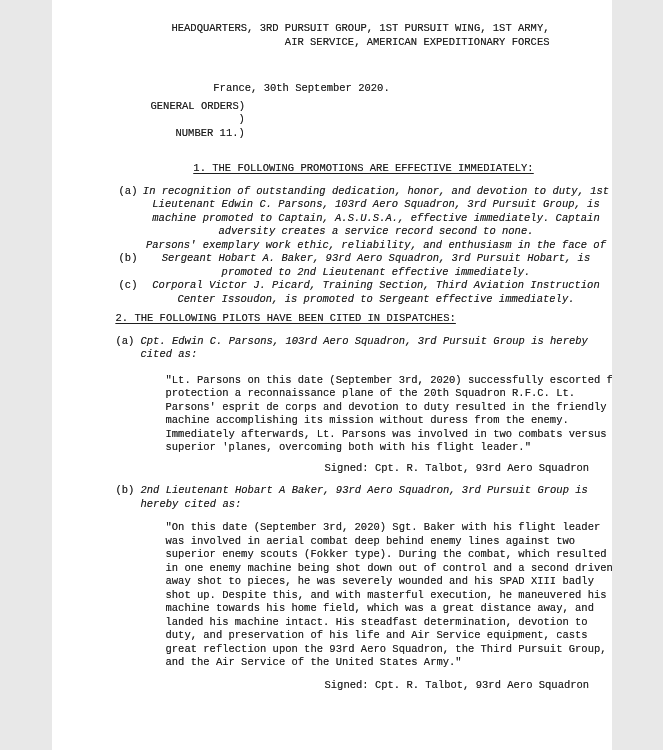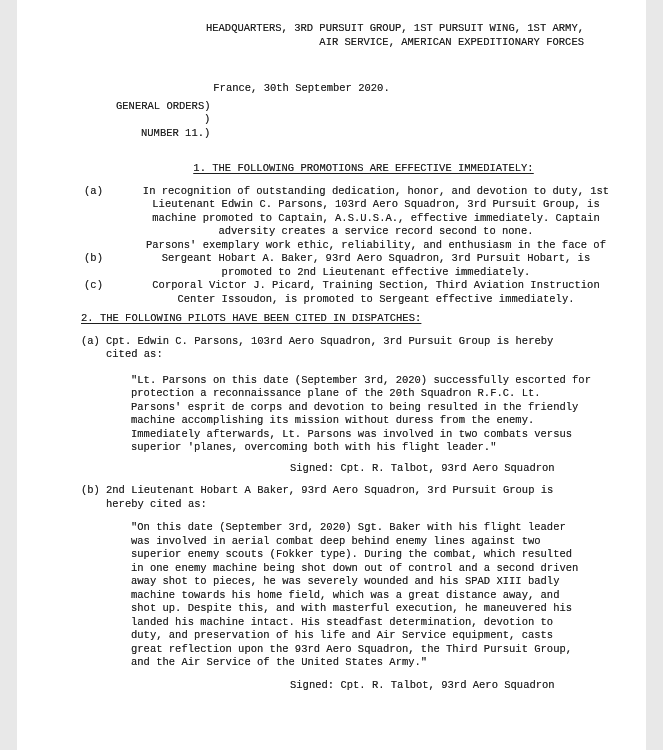--- a/index.html
+++ b/index.html
@@ -1,18 +1,18 @@
 <!DOCTYPE html>
 <html><head>
 <meta charset="utf-8">
 <style>
   html, body { margin: 0; padding: 0; background: #e8e8e8; }
   .page {
     position: relative;
-    width: 629px;
+    width: 560px;
     height: 750px;
     margin: 0 auto;
     background: #ffffff;
     color: #1e1e1e;
     font-family: "Liberation Mono", "DejaVu Sans Mono", monospace;
     font-size: 10.5px;
     line-height: 13.5px;
     font-weight: 400;
     text-shadow: 0 0 0.5px rgba(20,20,20,0.55);
     overflow: hidden;
@@ -28,21 +28,21 @@
   .section-2 { margin-top: 6px; }
   .heading {
     white-space: pre;
     text-decoration: underline;
     text-underline-offset: 2px;
     text-decoration-thickness: 1px;
     margin-bottom: 9px;
   }
   .para { display: flex; }
   .marker { width: 25px; flex: 0 0 25px; white-space: pre; }
-  .para-lines { flex: 1 1 auto; }
+  .para-lines { flex: 1 1 auto; font-style: italic; }
   .quote { margin-left: 50px; margin-top: 12px; }
   .signed { margin-left: 209px; margin-top: 7px; white-space: pre; }
   .para.gap-before { margin-top: 9px; }
   .quote.q2 { margin-top: 10px; }
   .signed.s2 { margin-top: 9px; }
 </style>
 </head>
 <body>
 
 <div class="page">
@@ -93,41 +93,41 @@
         <div class="para">
           <span class="marker">(a)</span>
           <div class="para-lines">
             <div class="line">Cpt. Edwin C. Parsons, 103rd Aero Squadron, 3rd Pursuit Group is hereby</div>
             <div class="line">cited as:</div>
           </div>
         </div>
         <div class="quote">
           <div class="line">"Lt. Parsons on this date (September 3rd, 2020) successfully escorted for</div>
           <div class="line">protection a reconnaissance plane of the 20th Squadron R.F.C. Lt.</div>
-          <div class="line">Parsons' esprit de corps and devotion to being resulted in the friendly</div>
+          <div class="line">Parsons' esprit de corps and devotion to duty resulted in the friendly</div>
           <div class="line">machine accomplishing its mission without duress from the enemy.</div>
           <div class="line">Immediately afterwards, Lt. Parsons was involved in two combats versus</div>
           <div class="line">superior 'planes, overcoming both with his flight leader."</div>
         </div>
         <div class="signed">Signed: Cpt. R. Talbot, 93rd Aero Squadron</div>
         <div class="para gap-before">
           <span class="marker">(b)</span>
           <div class="para-lines">
             <div class="line">2nd Lieutenant Hobart A Baker, 93rd Aero Squadron, 3rd Pursuit Group is</div>
             <div class="line">hereby cited as:</div>
           </div>
         </div>
         <div class="quote q2">
           <div class="line">"On this date (September 3rd, 2020) Sgt. Baker with his flight leader</div>
           <div class="line">was involved in aerial combat deep behind enemy lines against two</div>
           <div class="line">superior enemy scouts (Fokker type). During the combat, which resulted</div>
           <div class="line">in one enemy machine being shot down out of control and a second driven</div>
           <div class="line">away shot to pieces, he was severely wounded and his SPAD XIII badly</div>
+          <div class="line">shot up. Despite this, and with masterful execution, he maneuvered his</div>
           <div class="line">machine towards his home field, which was a great distance away, and</div>
-          <div class="line">shot up. Despite this, and with masterful execution, he maneuvered his</div>
           <div class="line">landed his machine intact. His steadfast determination, devotion to</div>
           <div class="line">duty, and preservation of his life and Air Service equipment, casts</div>
           <div class="line">great reflection upon the 93rd Aero Squadron, the Third Pursuit Group,</div>
           <div class="line">and the Air Service of the United States Army."</div>
         </div>
         <div class="signed s2">Signed: Cpt. R. Talbot, 93rd Aero Squadron</div>
       </div>
     </div>
 
 </div>

